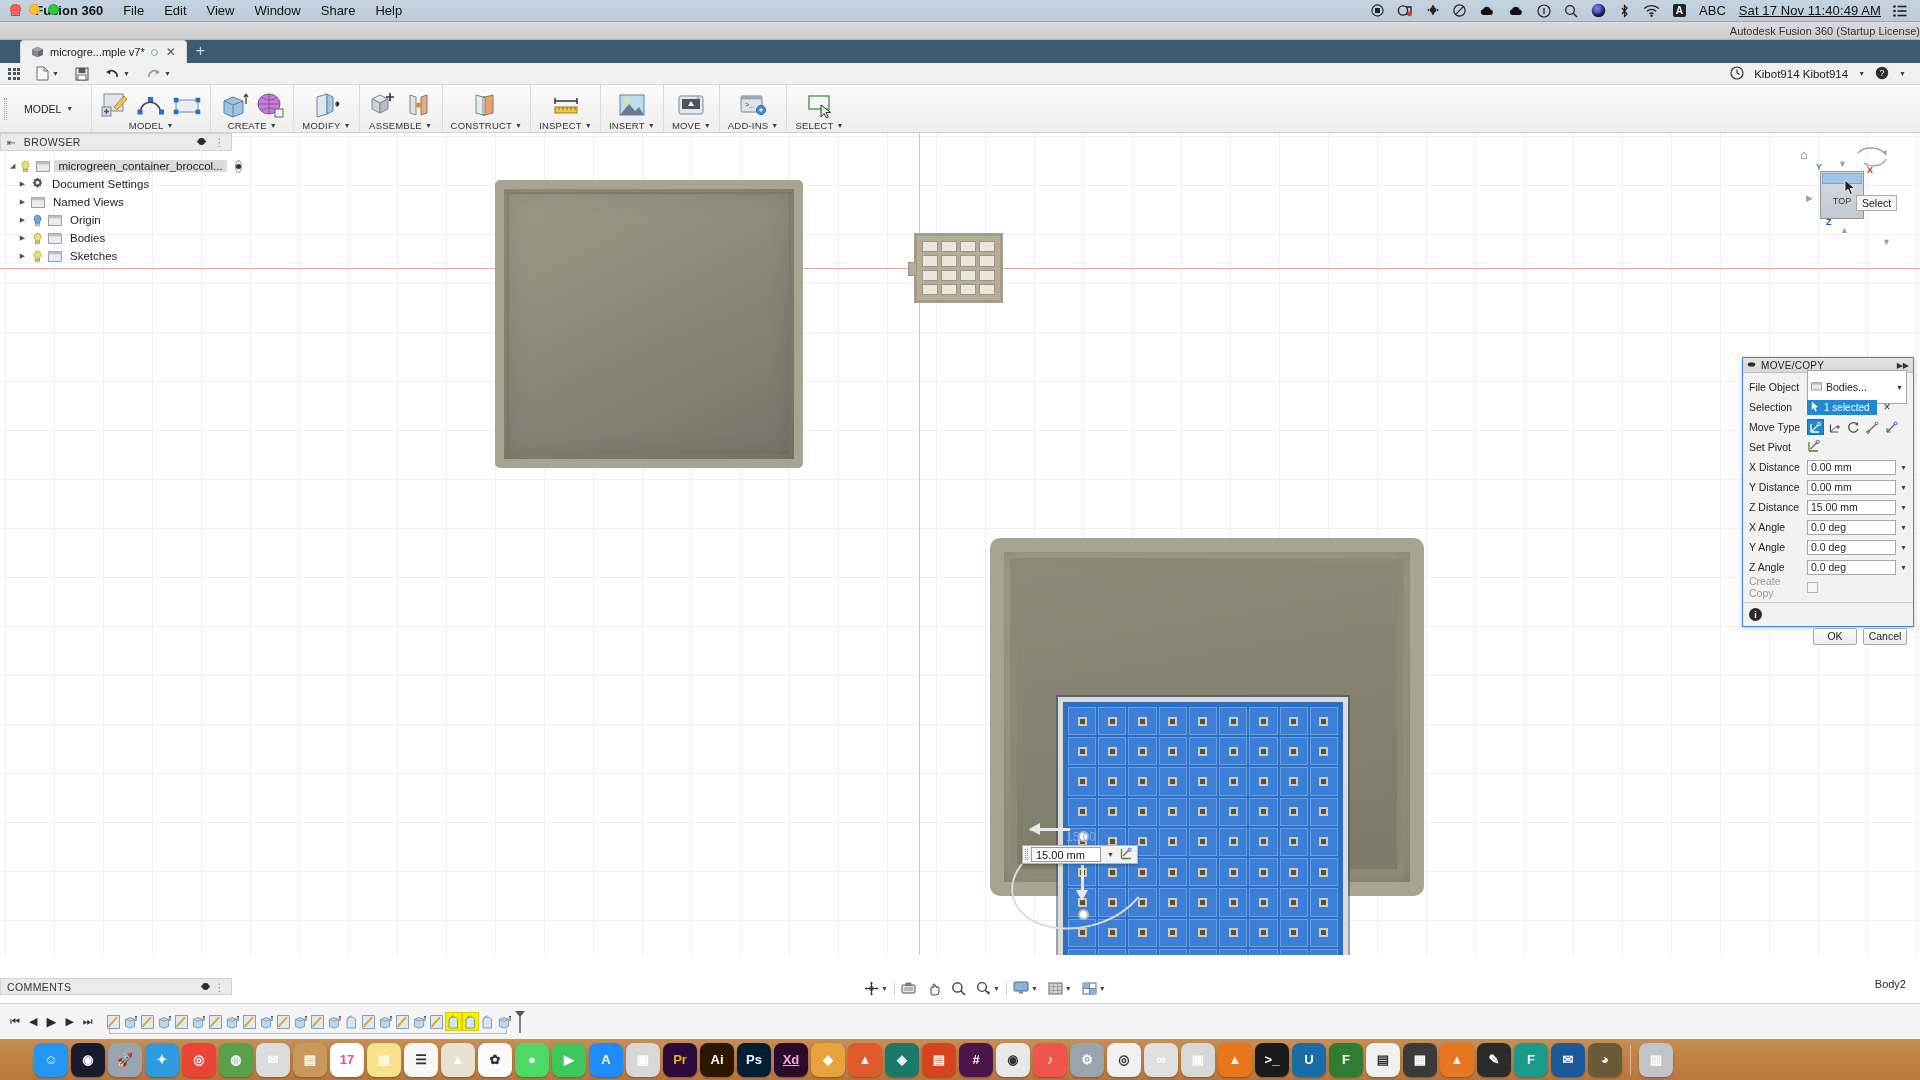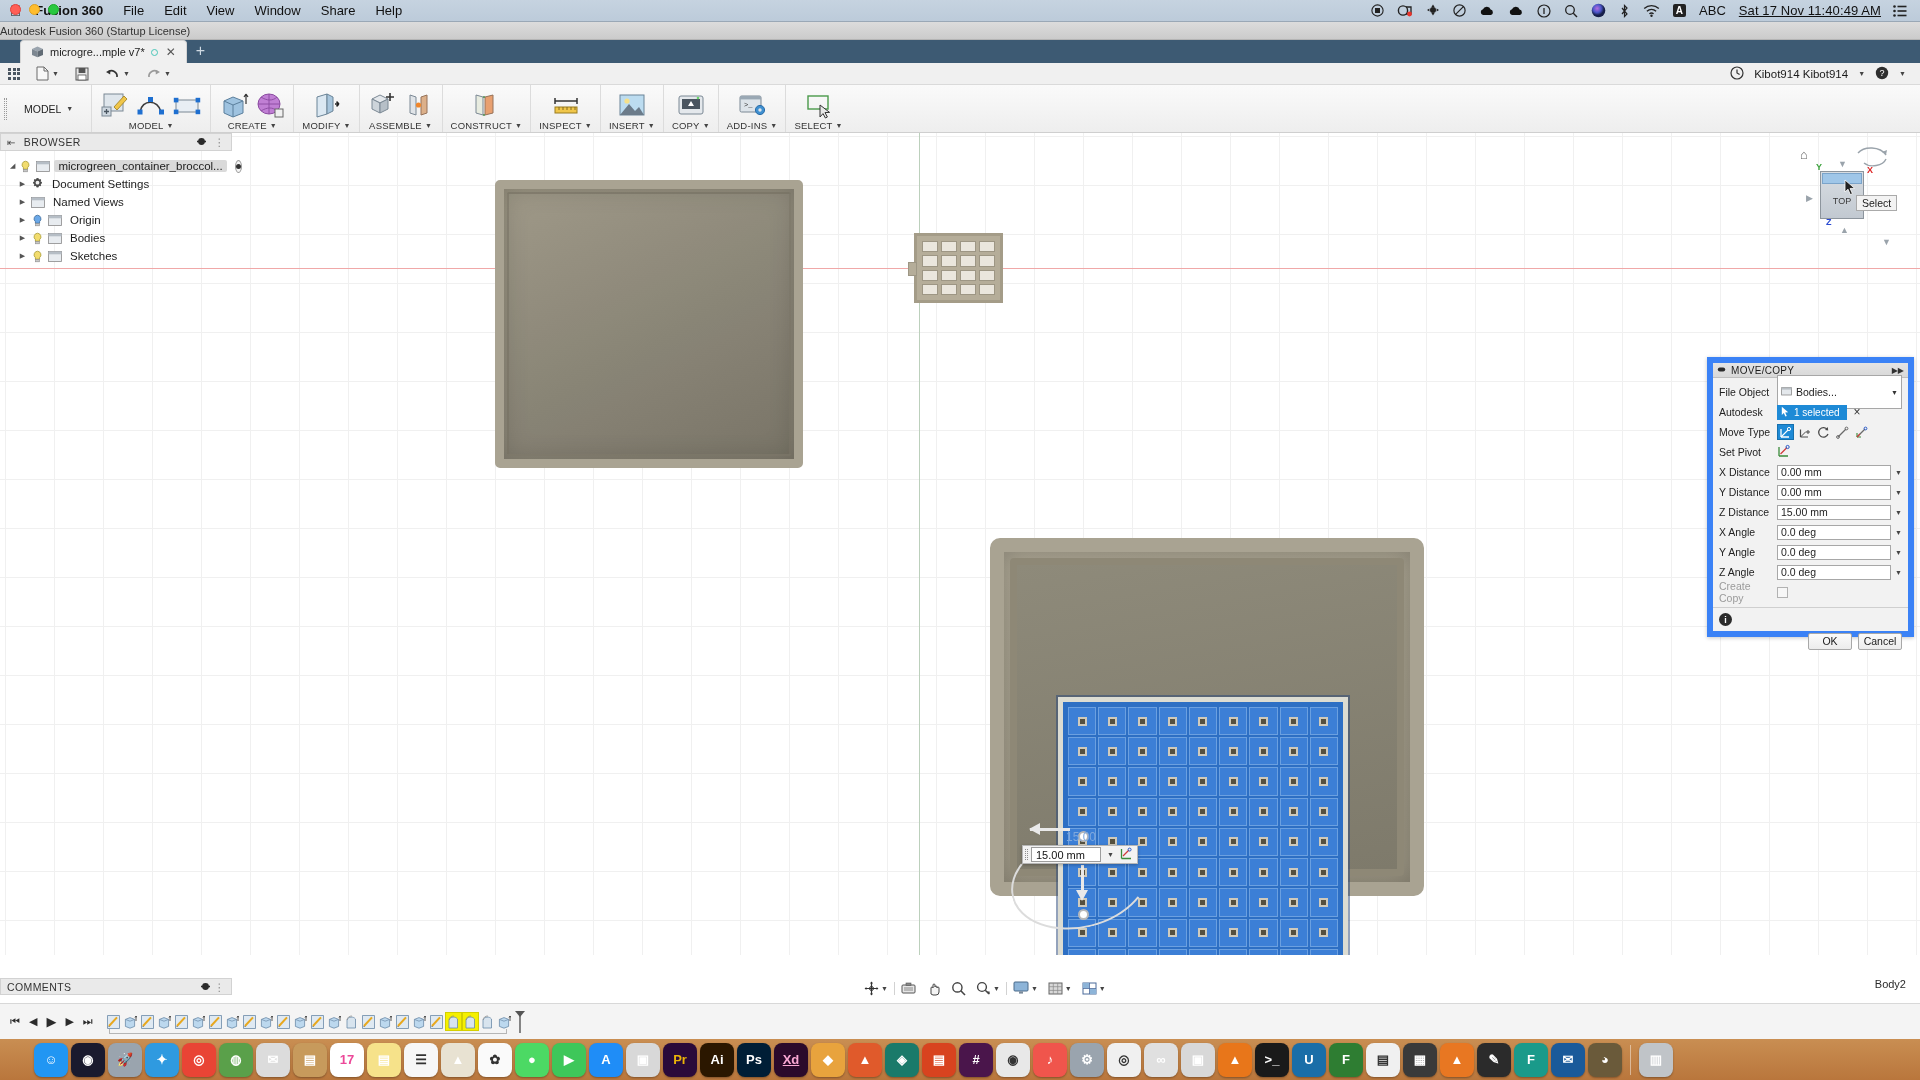--- a/index.html
+++ b/index.html
@@ -23,21 +23,21 @@
   #macbar .mi.app { font-weight:bold; }
   #macbar .spacer { flex:1; }
   #macbar .ri { margin-right:13px; display:flex; align-items:center; white-space:nowrap; }
   #macbar .clock { margin-right:12px; letter-spacing:0.1px;text-decoration:underline; }
 
   
   #titlebar {
     position:absolute; top:22px; left:0; width:1920px; height:18px;
     background:linear-gradient(#dcdcdc,#cbcbcb);
     border-bottom:1px solid #b4b4b4;
-    display:flex; align-items:center; justify-content:flex-start;
+    display:flex; align-items:center; justify-content:flex-end;
   }
   #titlebar .title { font-size:11px; color:#333; }
   #trafficlights { position:absolute; left:10px; top:4px; display:flex; gap:8px; }
   #trafficlights i { width:11px; height:11px; border-radius:50%; display:block; }
   .tl-red{background:#ff5f57;border:1px solid #e0443e;}
   .tl-yellow{background:#ffbd2e;border:1px solid #dea123;}
   .tl-green{background:#28c840;border:1px solid #1aab29;}
 
   
   #tabstrip {
@@ -195,22 +195,22 @@
     display:flex; align-items:flex-end; justify-content:center; font-size:9px; color:#3a3a3a; padding-bottom:12px; }
   #vc-top { position:absolute; left:28px; top:32px; width:40px; height:11px; background:#9fc6e8; border:1px solid #7ba4ca; }
   .vc-ax { position:absolute; font-size:9px; font-weight:bold; }
   .vc-tip { position:absolute; left:62px; top:54px; background:#f3f3f3; border:1px solid #aaa;
     font-size:10.5px; padding:1px 5px; color:#222; }
   .vc-home { position:absolute; left:6px; top:6px; font-size:13px; color:#666; }
   .vc-tri { position:absolute; color:#9aa3ab; font-size:9px; }
 
   
   #movecopy {
-    position:absolute; right:6px; top:224px; width:207px;
-    background:#f2f2f2; border:6px solid #3b82f6; z-index:12;
+    position:absolute; right:6px; top:224px; width:172px;
+    background:#f2f2f2; border:1px solid #3b82f6; z-index:12;
     box-shadow:0 1px 4px rgba(0,0,0,.22); font-size:10.5px; color:#1c1c1c;
   }
   #movecopy .mhead { height:15px; background:linear-gradient(#e4e4e4,#d8d8d8);
     border-bottom:1px solid #bfbfbf; display:flex; align-items:center; gap:5px; padding:0 4px; }
   #movecopy .mhead .t { font-size:10px; letter-spacing:.3px; }
   #movecopy .mhead .sp { flex:1; }
   #movecopy .body { padding:5px 6px 4px 6px; }
   .mrow { display:flex; align-items:center; height:18px; margin-bottom:2px; }
   .mrow .lbl { width:58px; font-size:10.5px; color:#222; }
   .mrow .ctl { flex:1; display:flex; align-items:center; gap:4px; }
@@ -625,21 +625,21 @@
       <span>
           <svg class="rb-ico" viewBox="0 0 30 28">
             <rect x="3" y="5" width="24" height="18" rx="2" fill="#e4e8ec" stroke="#7b8894"></rect>
             <rect x="6" y="8" width="18" height="10" fill="#4a5560"></rect>
             <path d="M15 10 L18 15 H12Z" fill="#fff"></path>
             <circle cx="22" cy="7" r="1.3" fill="#6ad46a"></circle>
           </svg>
         </span>
     </div>
     <span class="rb-label">
-      <span>COPY</span>
+      <span>MOVE</span>
         <span class="caret">▼</span>
     </span>
   </div>
 
   <div class="rb-group">
     <div class="icons">
       <span>
           <svg class="rb-ico" viewBox="0 0 30 28">
             <rect x="3" y="5" width="21" height="16" rx="1.5" fill="#dde4ea" stroke="#7b8894"></rect>
             <rect x="3" y="5" width="21" height="3.4" fill="#9aa8b4"></rect>
@@ -1206,21 +1206,21 @@
                 </svg>
             </span>
             <span>Bodies...</span>
             <span class="sp"></span>
             <span class="cv">▼</span>
           </span>
         </span>
       </div>
 
       <div class="mrow">
-        <span class="lbl">Autodesk</span>
+        <span class="lbl">Selection</span>
         <span class="ctl">
           <span class="selbtn">
             <span>
               <svg width="9" height="11" viewBox="0 0 9 11">
                   <path d="M0.8 0.8 L0.8 9 L2.8 7 L4.4 10.6 L5.8 10 L4.2 6.5 L7.2 6.3Z" fill="#fff"></path>
                 </svg>
             </span>
             <span>1 selected</span>
           </span>
           <span class="xbtn">×</span>

